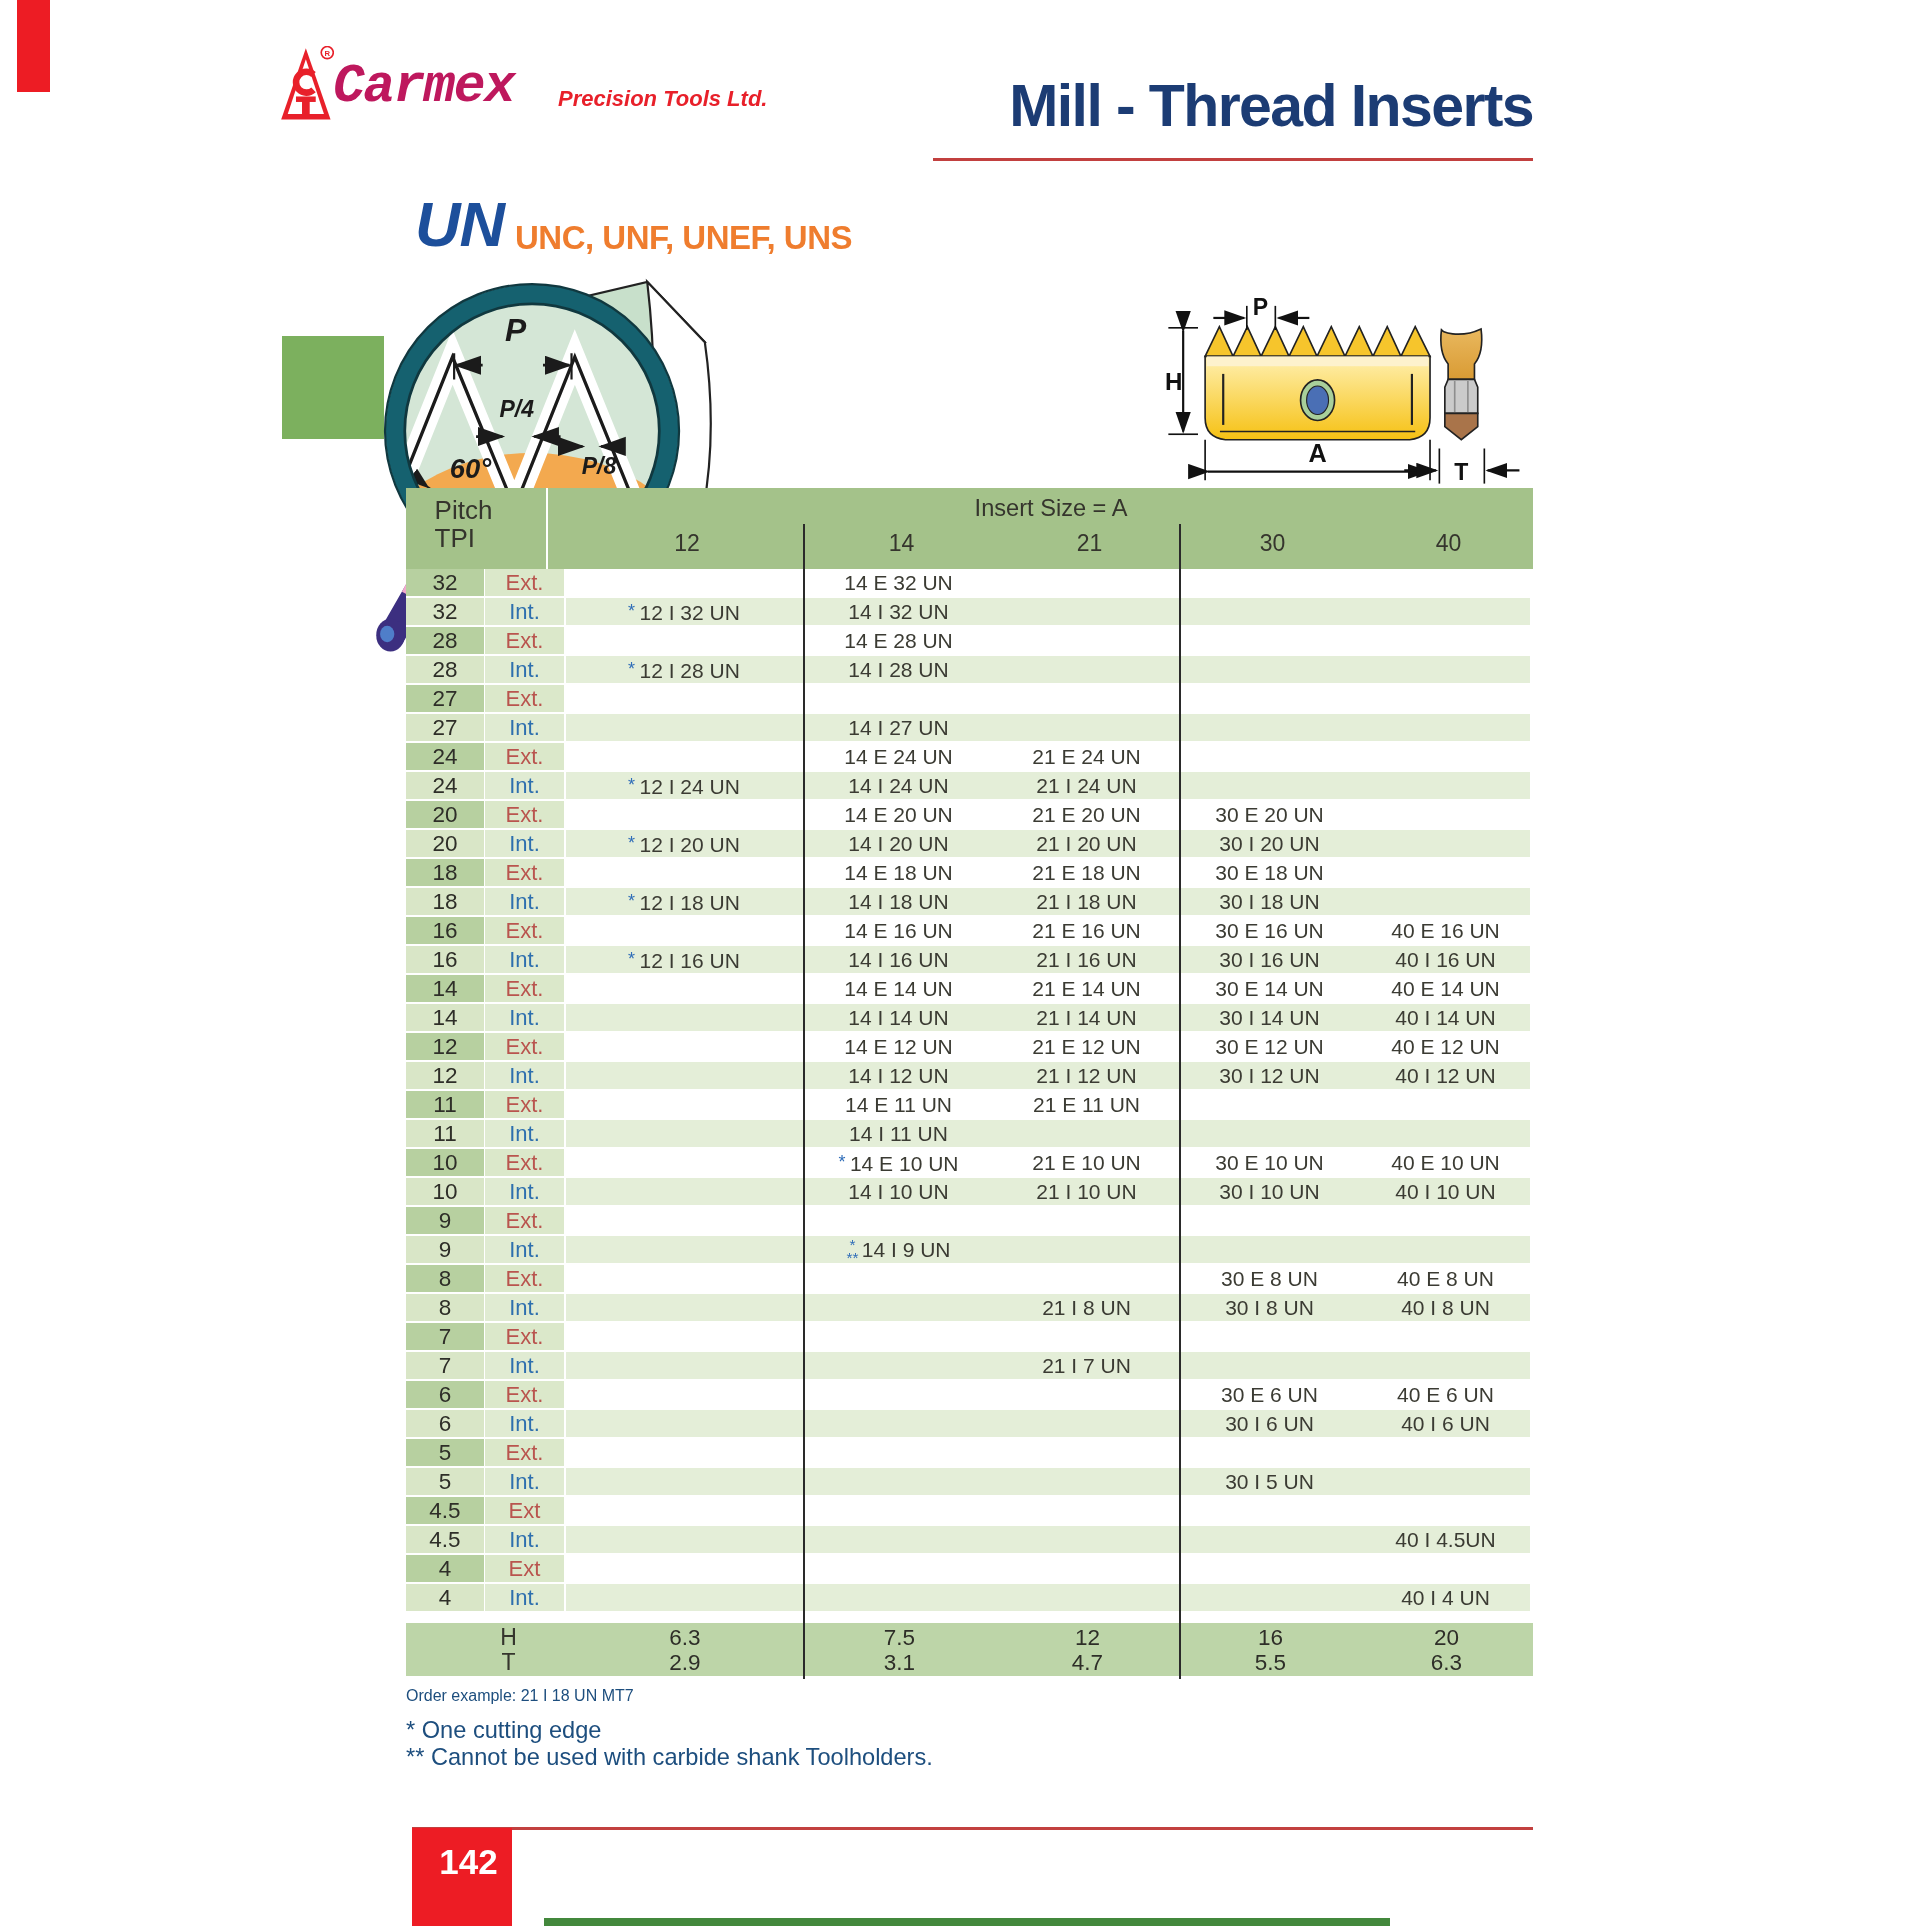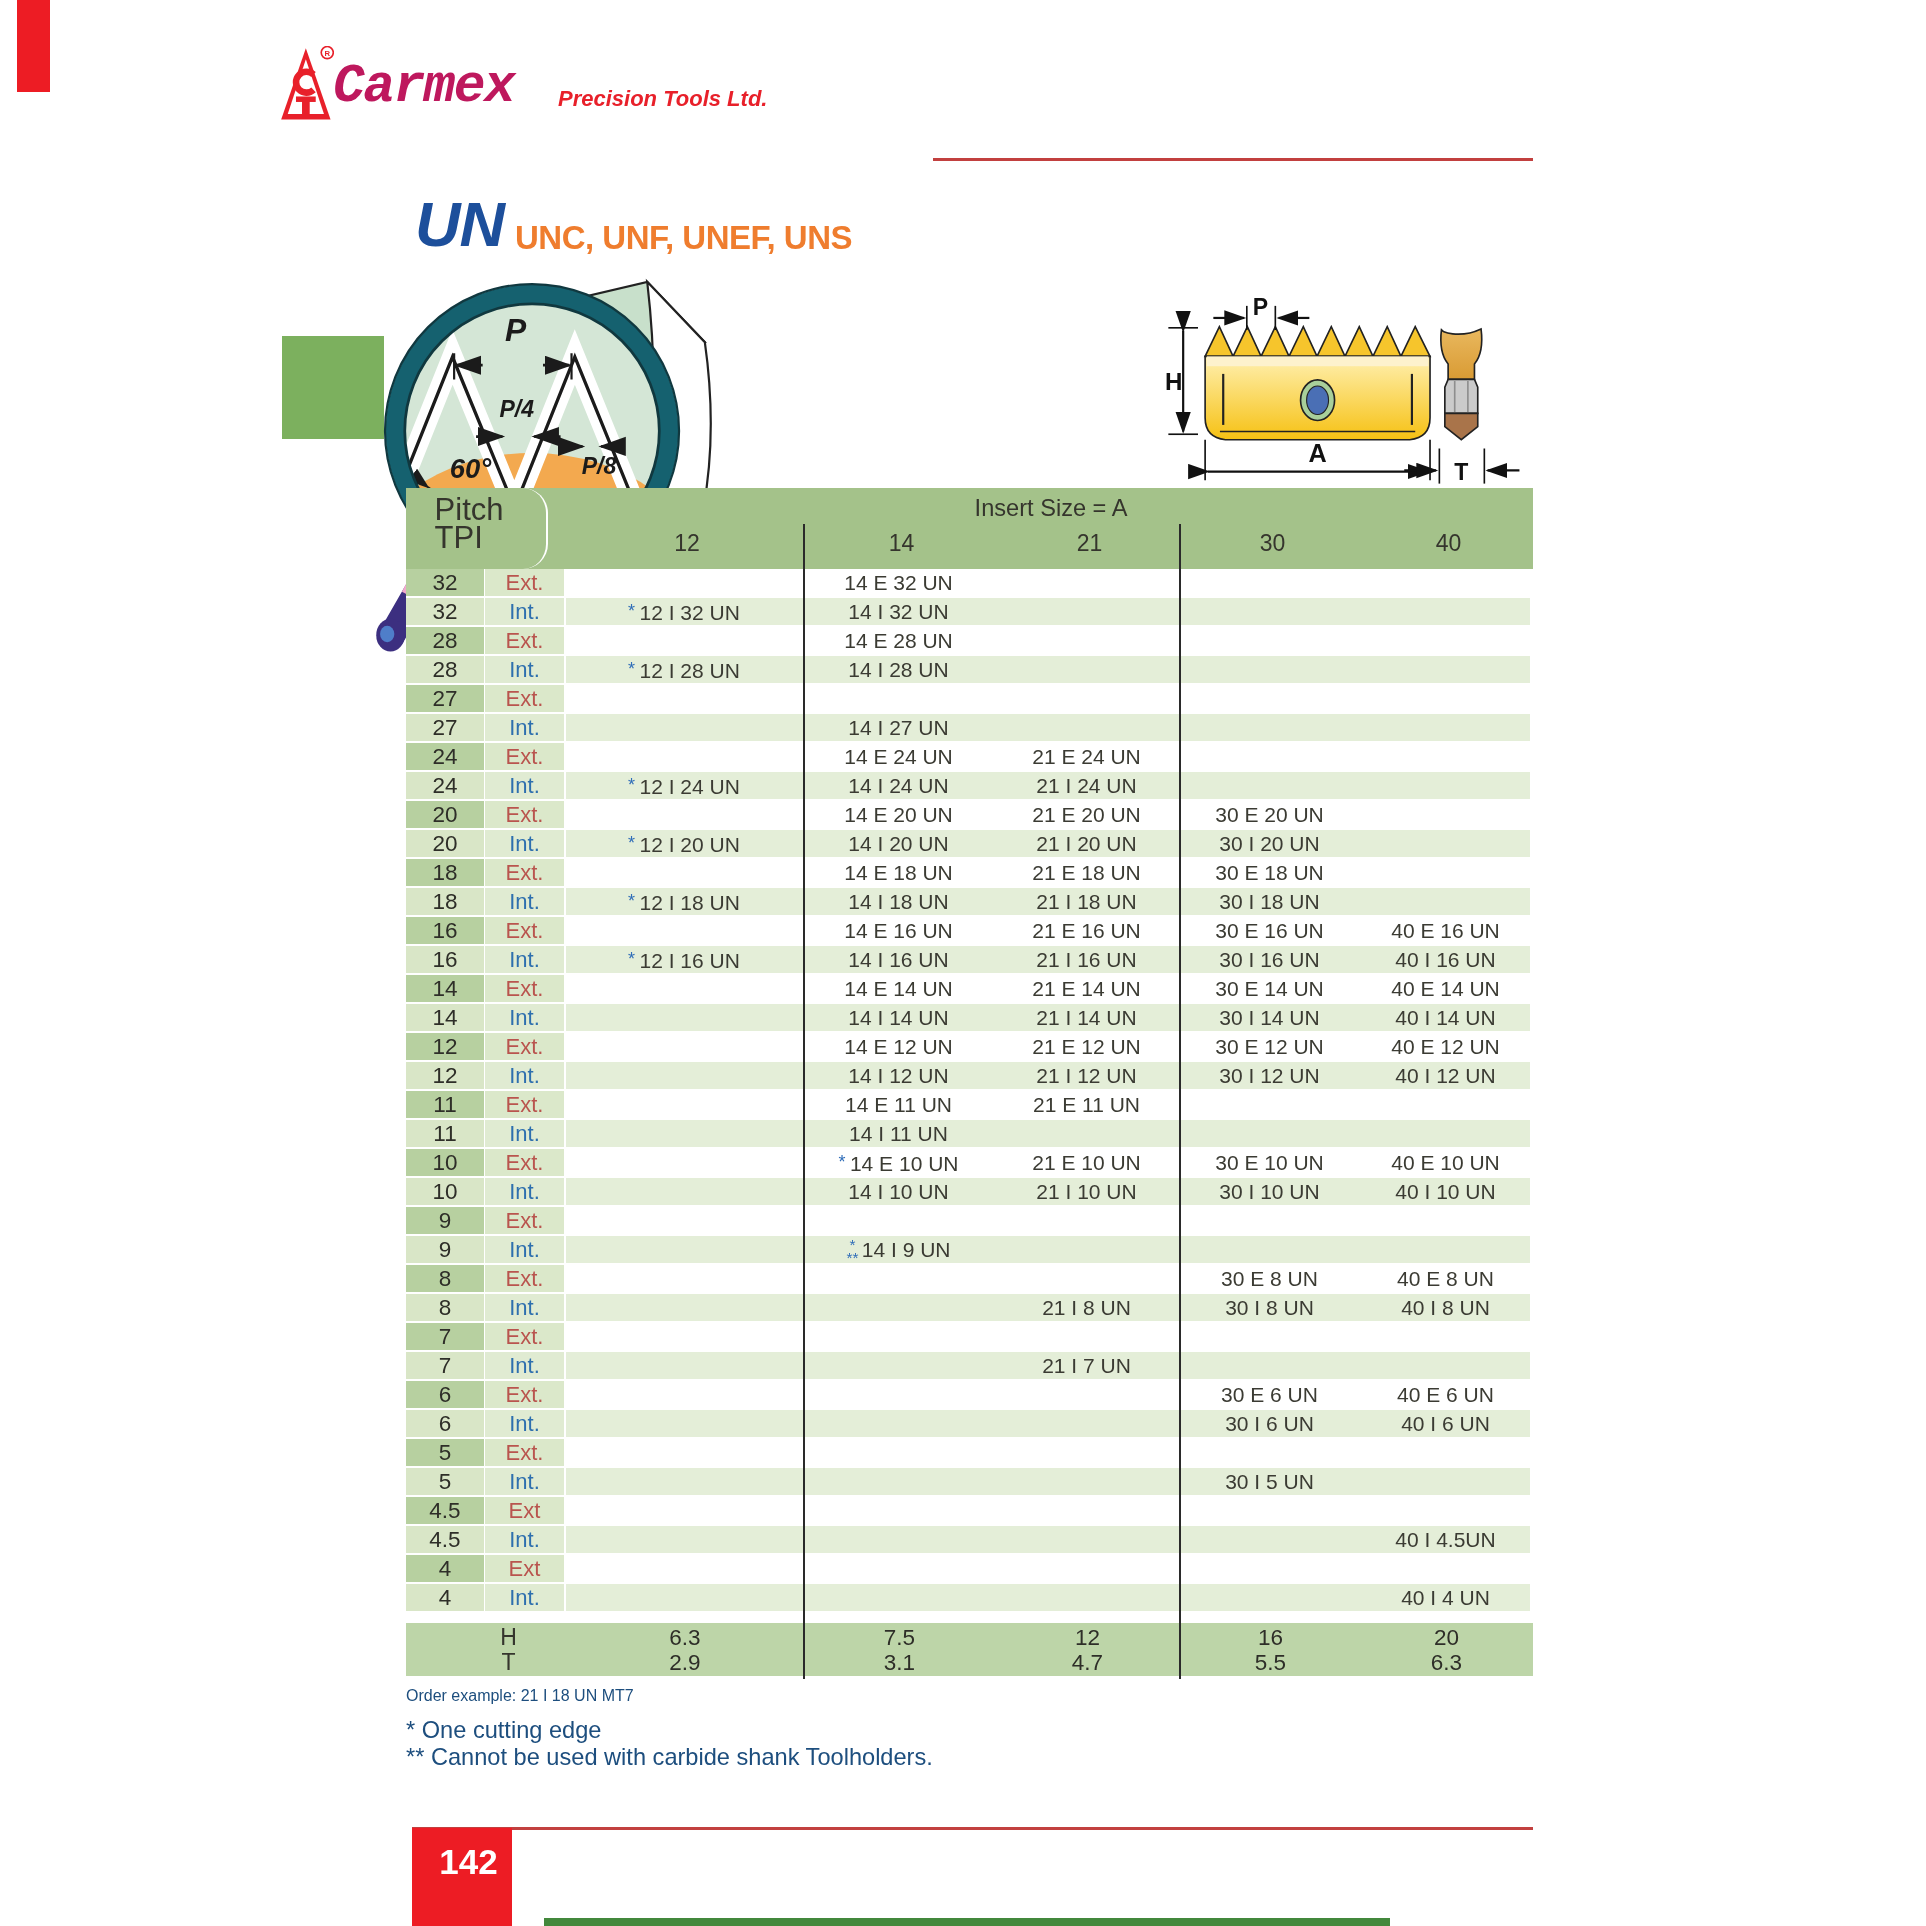--- a/index.html
+++ b/index.html
@@ -18,21 +18,21 @@
   .title-rule{left:933px;top:158px;width:600px;height:3.3px;background:#c2403f;}
 
   .un-code{left:415px;top:193px;font-style:italic;font-weight:bold;font-size:63px;color:#1d4f9b;line-height:1;letter-spacing:-1.1px;}
   .un-subtitle{left:515px;top:221px;font-weight:bold;font-size:33px;color:#ef7d2e;letter-spacing:-0.5px;line-height:1;}
 
   .green-square{left:282px;top:336px;width:102px;height:103px;background:#7cb05e;}
 
   
   .mtable{left:406px;top:488px;width:1127px;}
   .thead{display:flex;height:81px;background:#a4c28a;}
-  .thead-left{width:159px;border-right:2.2px solid #fff;box-sizing:border-box;padding:7.7px 0 0 28.6px;font-size:31px;color:#35352d;line-height:28.6px;border-radius:25px;}
+  .thead-left{width:159px;border-right:2.2px solid #fff;box-sizing:border-box;padding:7.7px 0 0 28.6px;font-size:26px;color:#35352d;line-height:28.6px;}
   .thead-right{flex:1;padding-left:21px;}
   .insert-size-label{text-align:center;font-size:23.6px;color:#35352d;padding-top:6.6px;}
   .col-nums{display:flex;margin-top:8.8px;}
   .col-num{text-align:center;font-size:23px;color:#35352d;}
   .c0{width:236px;} .c1{width:193px;} .c2{width:183px;} .c3{width:183px;} .c4{width:169px;}
 
   .trow{display:flex;height:29px;}
   .cell{box-sizing:border-box;border-bottom:2.2px solid #fff;line-height:27px;text-align:center;white-space:nowrap;}
   .cell-tpi{width:79px;border-right:1.1px solid #fff;font-size:22.5px;color:#2e2e28;}
   .cell-type{width:81px;border-right:2.2px solid #fff;font-size:22px;}
@@ -78,20 +78,21 @@
     <polygon points="45,24 78,124 12,124" fill="#ffffff"></polygon>
     <path d="M59,52 A19,19 0 1 0 59,80" fill="none" stroke="#e8202a" stroke-width="12"></path>
     <rect x="27" y="92" width="36" height="10" fill="#e8202a"></rect>
     <rect x="38" y="100" width="14" height="24" fill="#e8202a"></rect>
     <circle cx="84" cy="12" r="11" fill="#fff" stroke="#e8202a" stroke-width="3"></circle>
     <text x="84" y="18" font-size="14" font-weight="bold" fill="#e8202a" text-anchor="middle">R</text>
   </svg>
   <div class="abs brand-name">Carmex</div>
   <div class="abs brand-tagline">Precision Tools Ltd.</div>
 
+  <div class="abs page-title">Mill - Thread Inserts</div>
   <div class="abs title-rule"></div>
 
   <div class="abs un-code">UN</div>
   <div class="abs un-subtitle">UNC, UNF, UNEF, UNS</div>
 
   <div class="abs green-square"></div>
 
   <svg class="abs" style="left:351px;top:250px;" width="384" height="406" viewBox="0 0 700 740">
     <defs>
       <linearGradient id="og" x1="0" y1="0" x2="0" y2="1">

